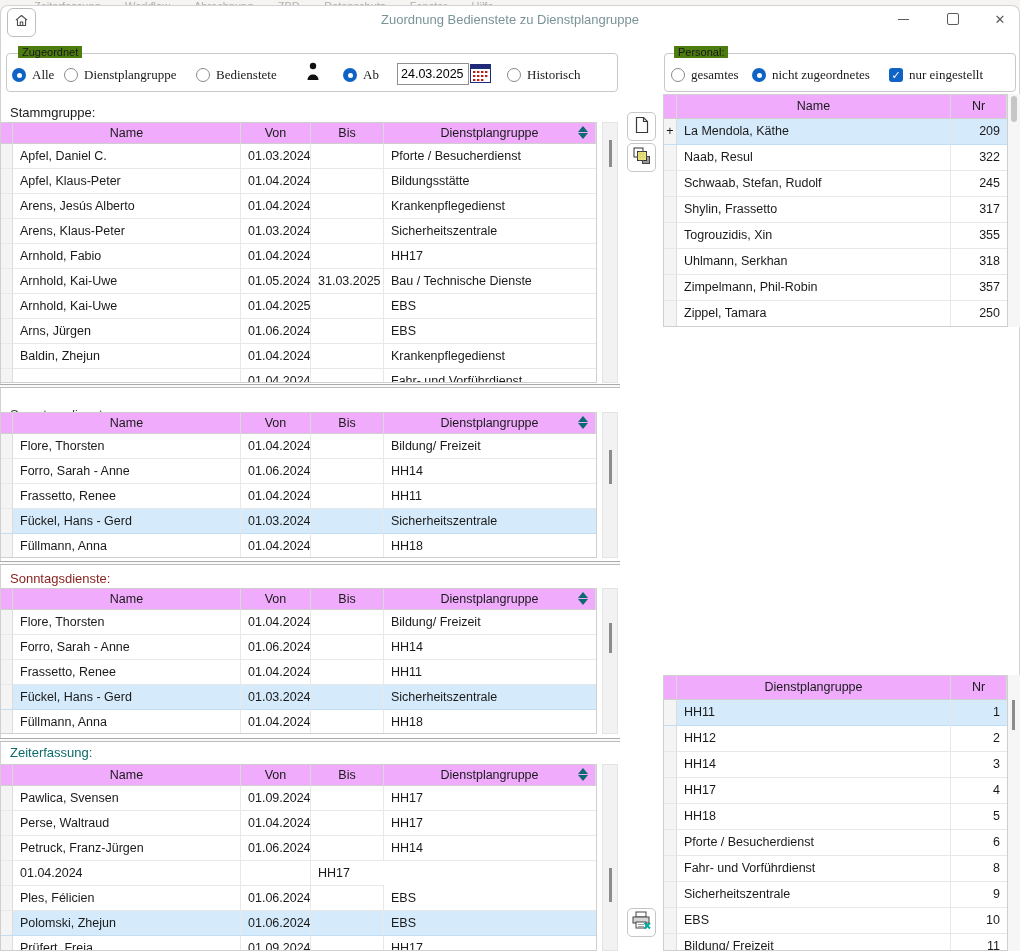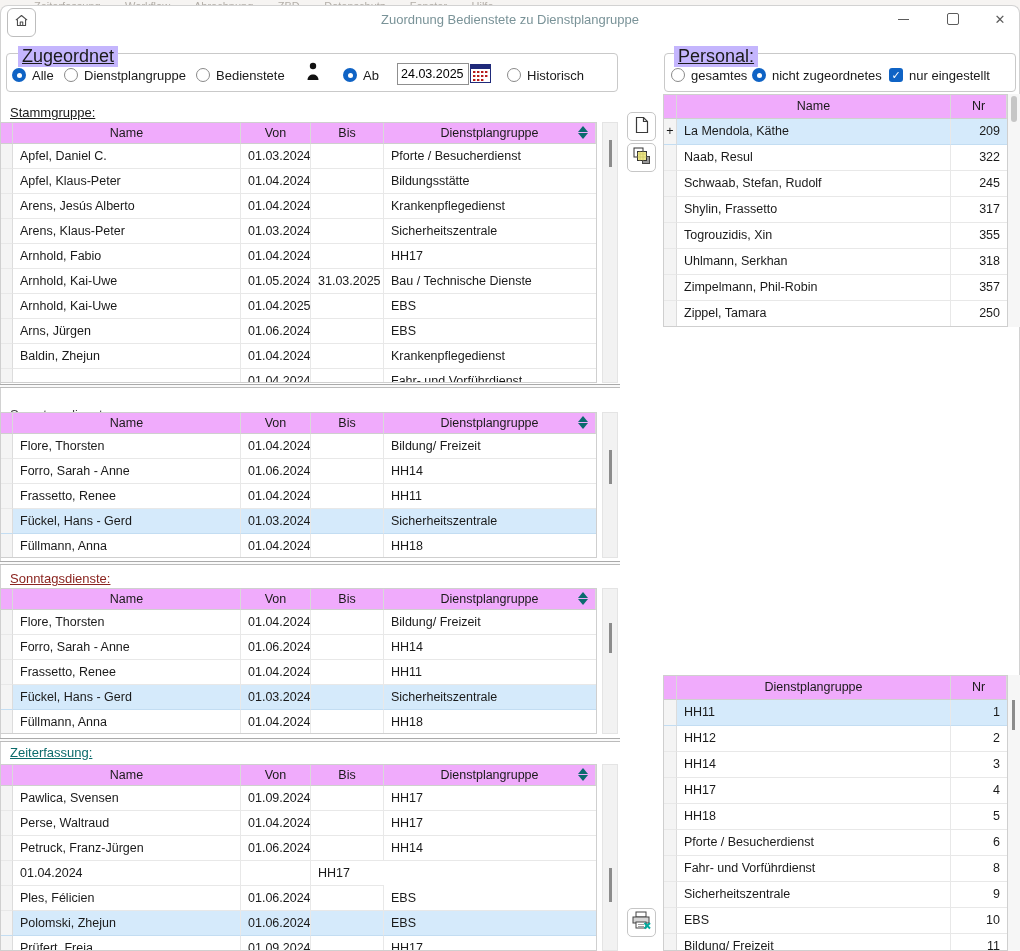--- a/index.html
+++ b/index.html
@@ -14,32 +14,32 @@
   .home-btn{position:absolute;left:7px;top:8px;width:27px;height:27px;background:#fff;
     border:1px solid #bdbdbd;border-radius:6px;display:flex;align-items:center;justify-content:center;cursor:pointer;}
   .wtitle{position:absolute;left:0;right:0;top:12px;text-align:center;font-size:13px;color:#7a9398;}
   .winbtn{position:absolute;top:6px;width:34px;height:26px;display:flex;align-items:center;justify-content:center;color:#5c5c5c;}
   .g-min{width:11px;border-top:1px solid #5c5c5c;}
   .g-max{width:10px;height:10px;border:1px solid #5c5c5c;border-radius:2px;}
   .g-close{font-size:13px;color:#5c5c5c;}
 
   
   .gbox{position:absolute;border:1px solid #c9c9c9;border-radius:4px;}
-  .glabel{position:absolute;background:#c4b5fd;padding:0 4px;font-size:18px;text-decoration:underline;}
-
-  .radio{position:absolute;display:flex;align-items:center;gap:6px;font-size:13px;height:18px;cursor:pointer;white-space:nowrap;}
+  .glabel{position:absolute;background:#4d7c0f;padding:0 4px;font-size:11px;}
+
+  .radio{position:absolute;display:flex;align-items:center;gap:6px;font-size:13px;height:18px;cursor:pointer;white-space:nowrap;font-family:Liberation Serif, serif;}
   .rb{width:14px;height:14px;border-radius:50%;border:1px solid #8a8a8a;background:#fff;box-sizing:border-box;flex:0 0 auto;}
   .rb.on{border:none;background:#0f63c5;position:relative;}
   .rb.on::after{content:"";position:absolute;left:4.5px;top:4.5px;width:5px;height:5px;border-radius:50%;background:#fff;}
   .cbx{width:14px;height:14px;background:#0f63c5;border-radius:3px;color:#fff;font-size:11px;line-height:14px;text-align:center;flex:0 0 auto;}
   .datefield{position:absolute;left:397px;top:63px;width:64px;height:20px;border:1px solid #8f8f8f;
     font-family:"Liberation Sans",sans-serif;font-size:12.5px;padding:0 3px;}
 
   
-  .slabel{position:absolute;left:10px;font-size:13px;text-decoration:underline;}
+  .slabel{position:absolute;left:10px;font-size:13px;}
 
   
   .ltable,.rtable{position:absolute;border:1px solid #cfcfcf;box-sizing:border-box;background:#fff;overflow:hidden;}
   .lrow{display:grid;grid-template-columns:12px 228px 70px 73px 1fr;height:25px;line-height:24px;font-size:12.5px;}
   .rrow{display:grid;grid-template-columns:13px 274px 1fr;height:26px;line-height:25px;font-size:12.5px;}
   .lrow.lhead{height:21px;line-height:20px;}
   .rrow.rhead{height:24px;line-height:23px;}
   .c{border-right:1px solid #e8e8e8;border-bottom:1px solid #e8e8e8;padding:0 7px;
      white-space:nowrap;overflow:hidden;box-sizing:border-box;}
   .c.last{border-right:none;position:relative;}

